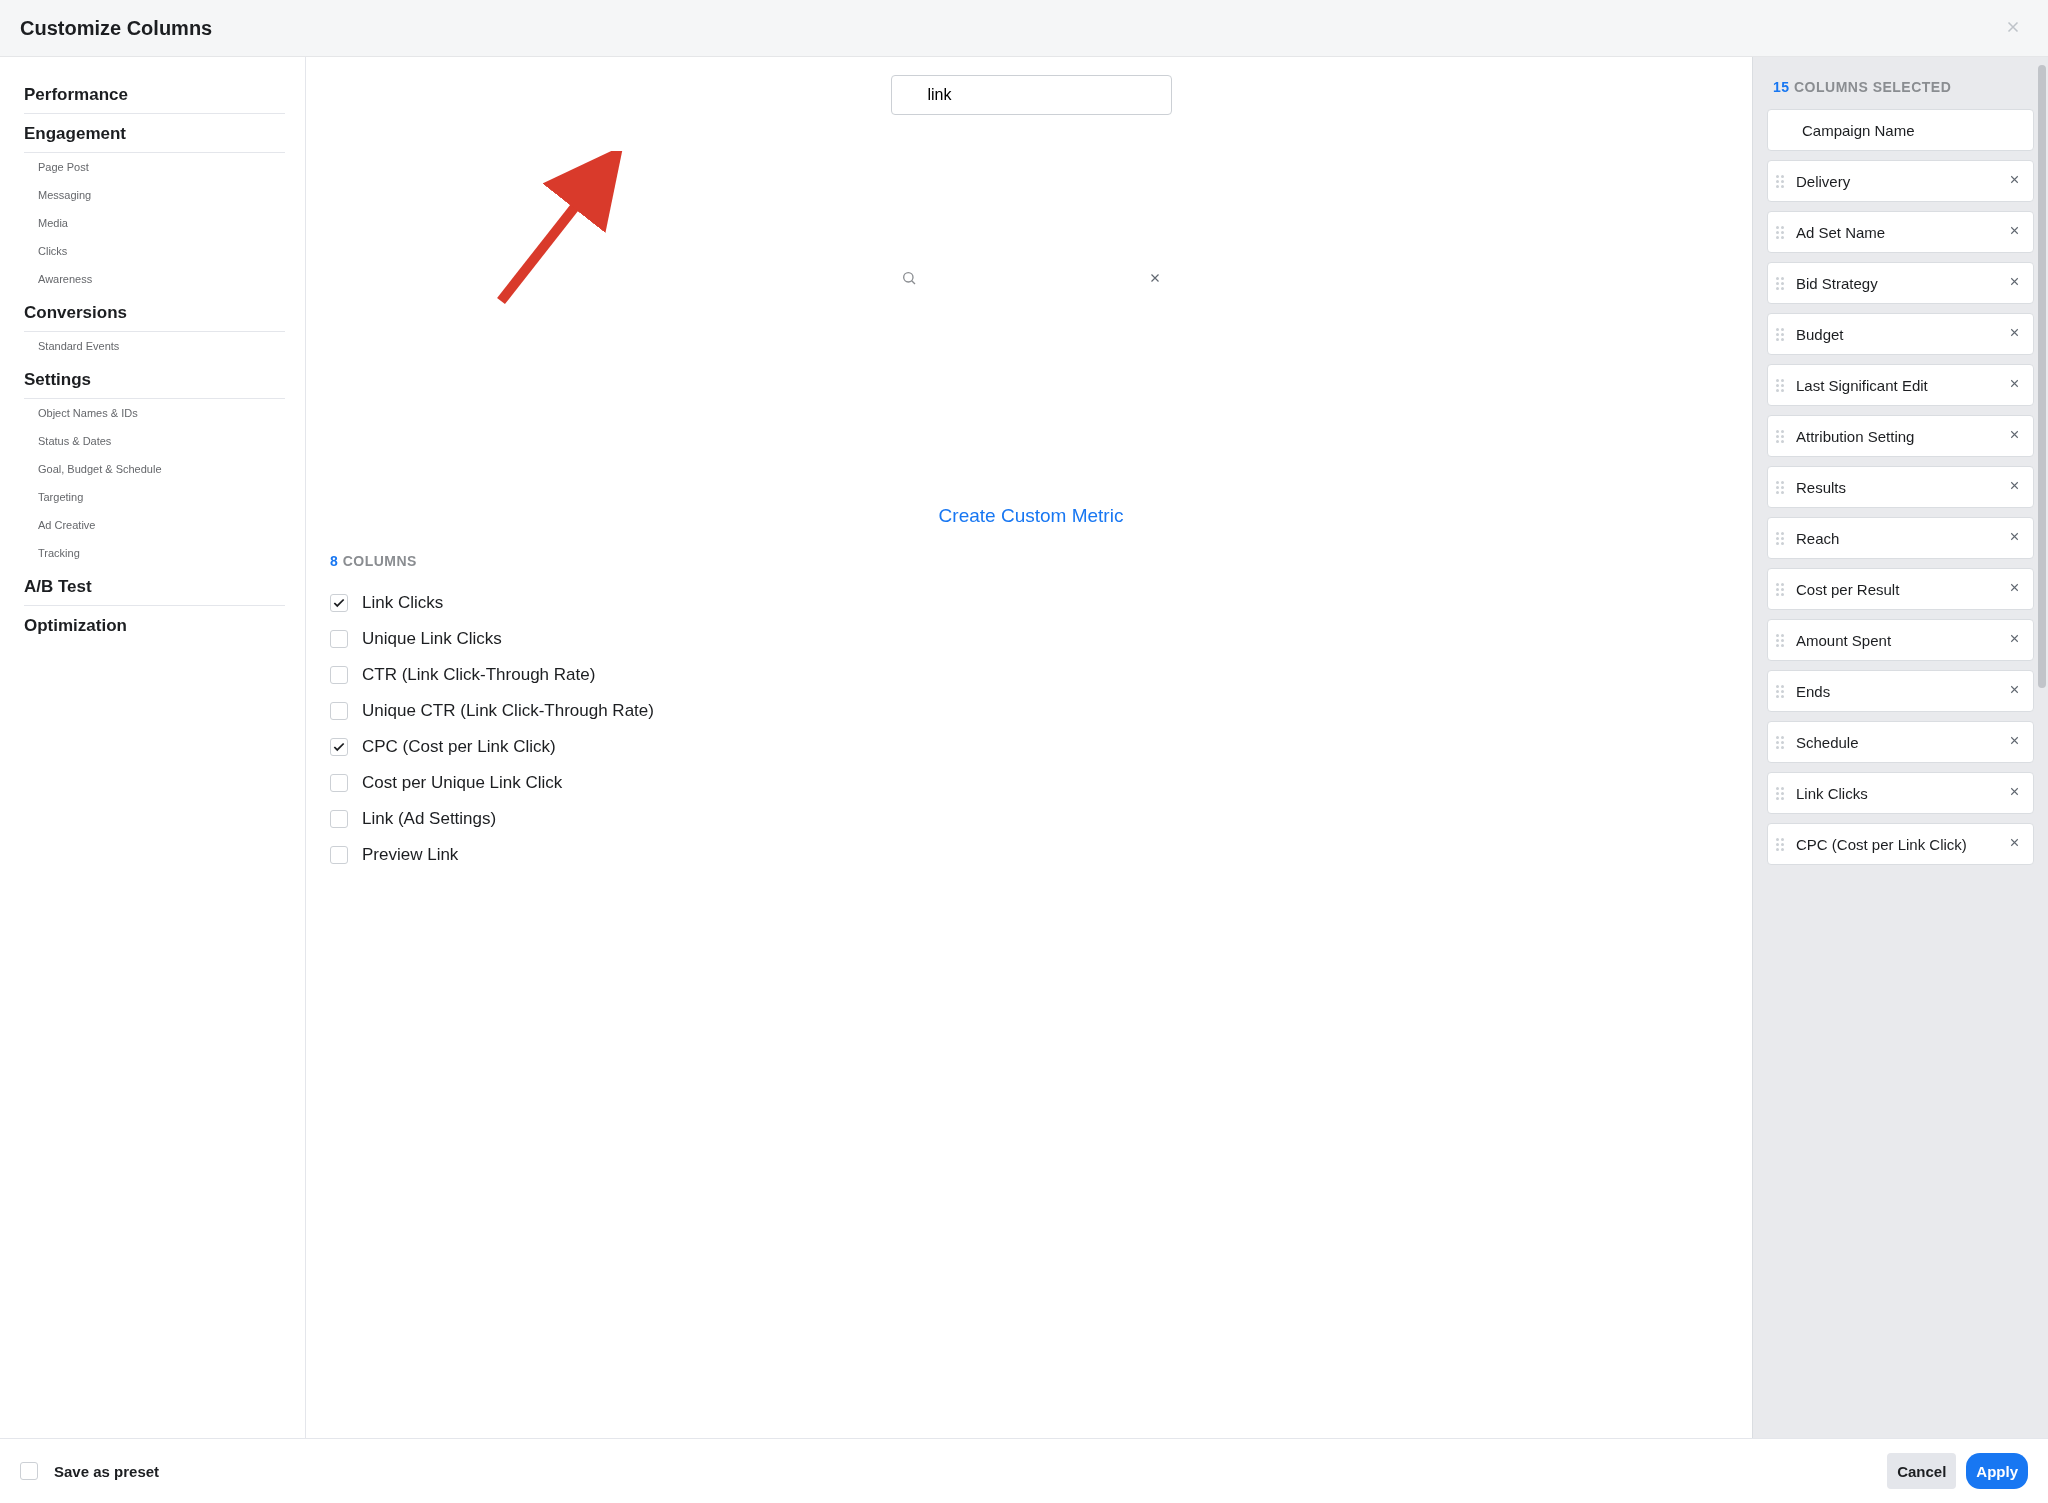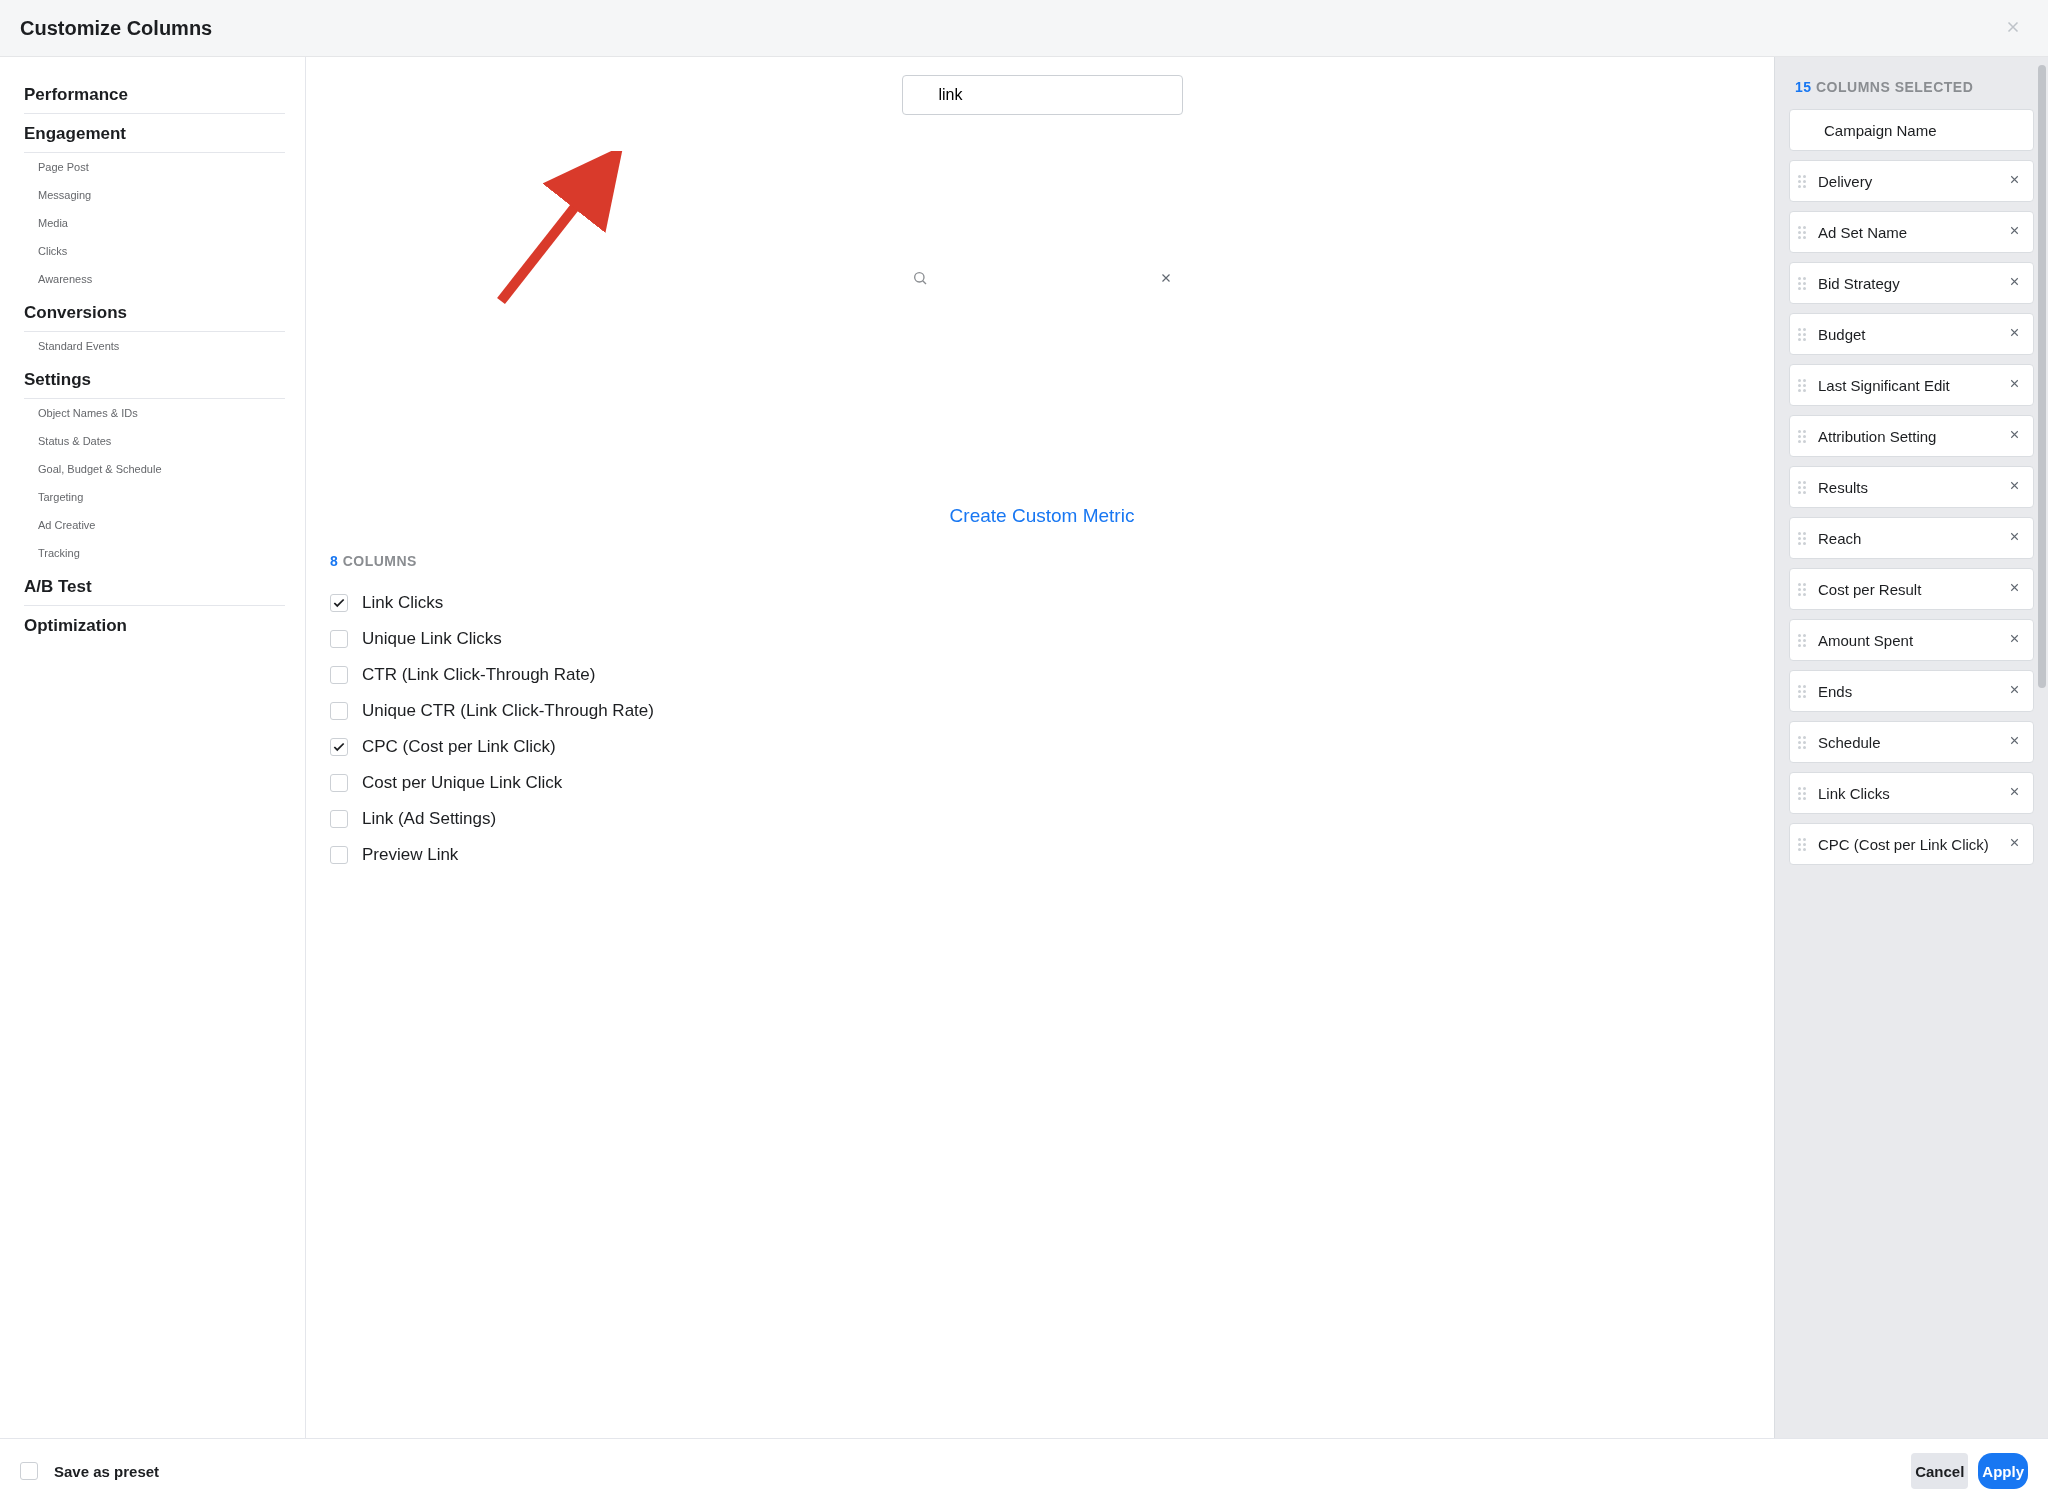--- a/index.html
+++ b/index.html
@@ -116,21 +116,21 @@
   
   .arrow-overlay {
     position: absolute;
     left: 185px;
     top: 94px;
     pointer-events: none;
   }
 
   
   .right-panel {
-    width: 274px;
+    width: 296px;
     background: #e9eaed;
     border-left: 1px solid #dadde1;
     padding: 18px 14px 18px 14px;
     overflow-y: auto;
     position: relative;
   }
   .sel-header {
     font-size: 14px;
     letter-spacing: 0.5px;
     font-weight: 700;
@@ -189,21 +189,21 @@
   .save-preset {
     display: flex;
     align-items: center;
     gap: 16px;
     cursor: pointer;
   }
   .save-preset .label { font-size: 15px; font-weight: 700; color: #1c1e21; }
   .footer-buttons { display: flex; gap: 10px; }
   .btn {
     height: 36px;
-    padding: 0 4px;
+    padding: 0 10px;
     border-radius: 4px;
     font-size: 15px;
     font-weight: 600;
     border: none;
     cursor: pointer;
   }
   .btn-secondary { background: #e4e6eb; color: #1c1e21; }
   .btn-primary { background: #1877f2; color: #fff; border-radius: 14px; }
 </style>
 </head>

